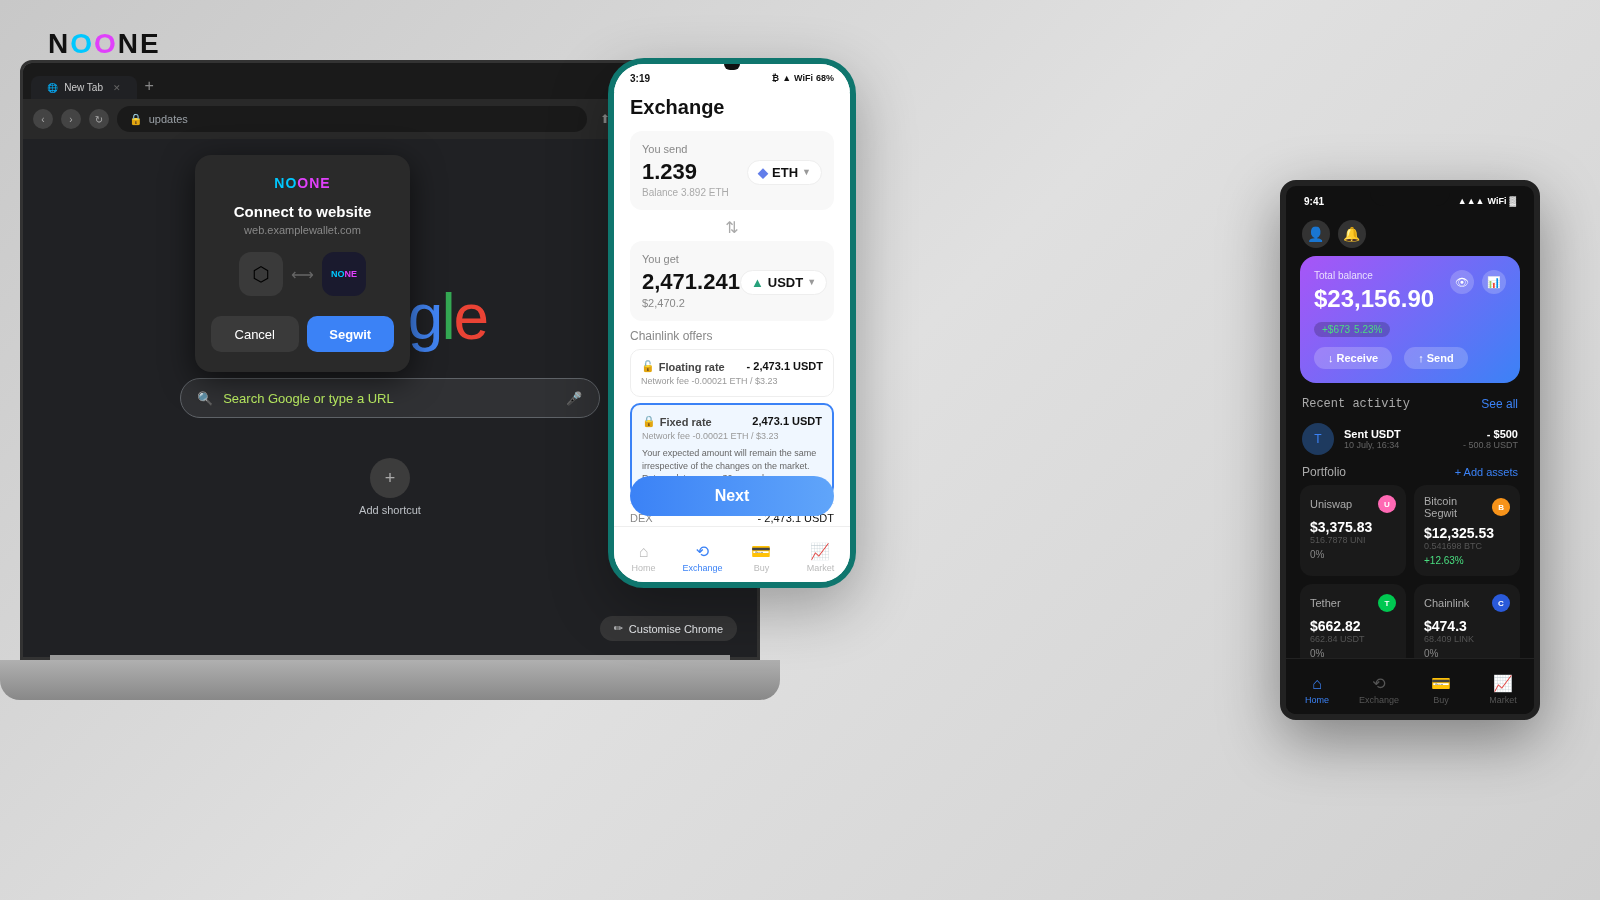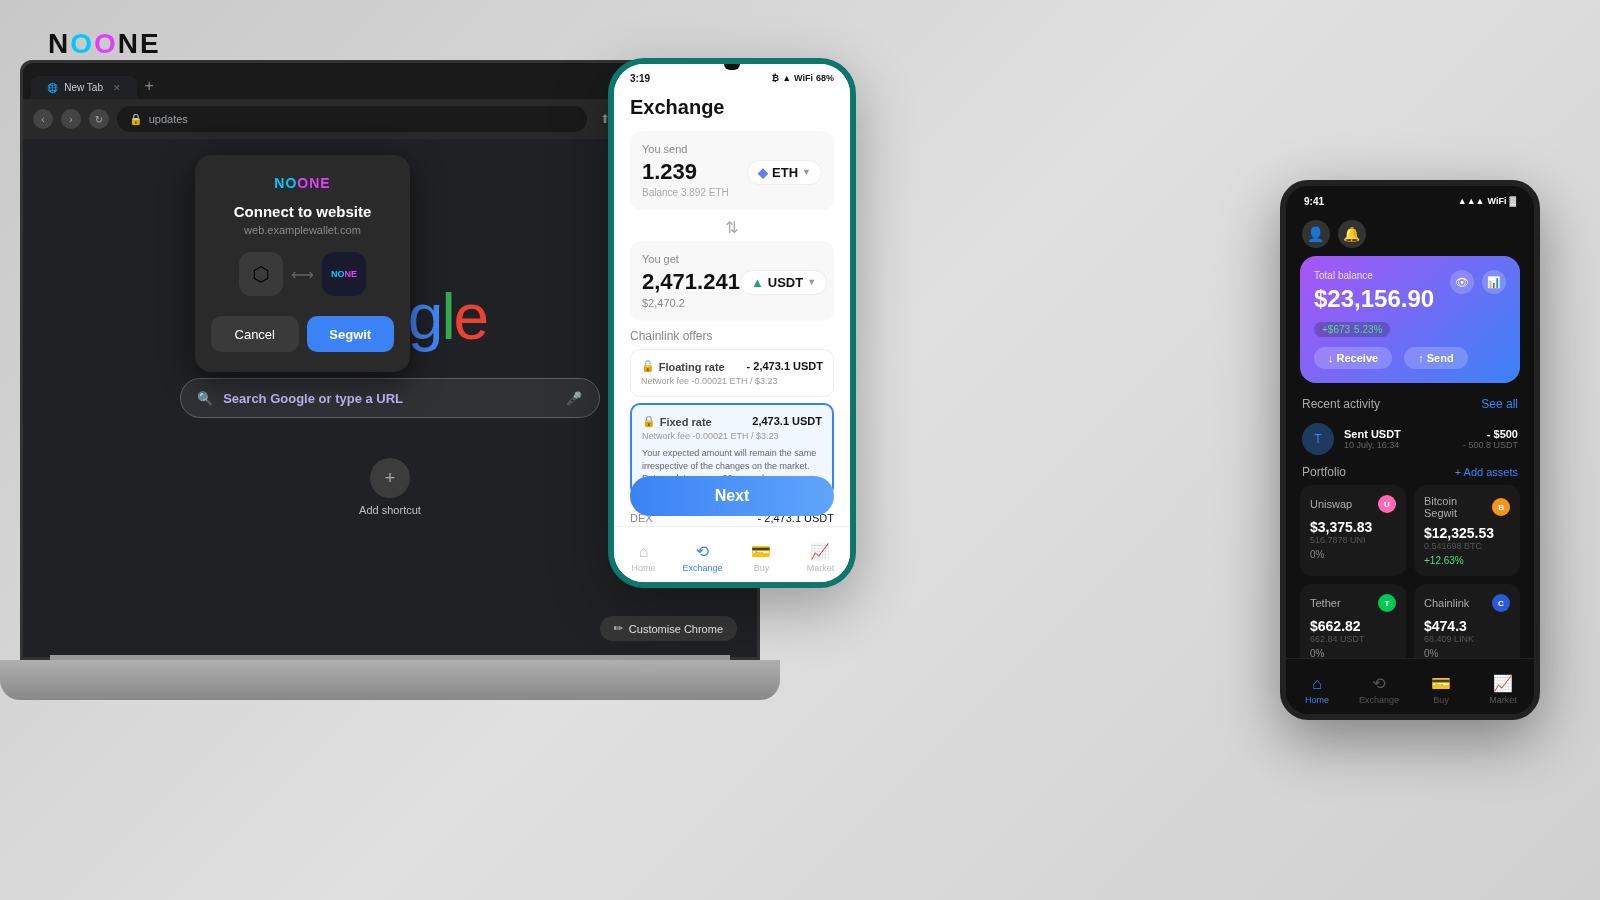--- a/index.html
+++ b/index.html
@@ -523,21 +523,21 @@
     }
 
     
     .phone2 {
       position: absolute;
       right: 60px;
       top: 180px;
       width: 260px;
       height: 540px;
       background: #111;
-      border-radius: 28px;
+      border-radius: 16px;
       box-shadow: 0 20px 60px rgba(0,0,0,0.4);
       overflow: hidden;
       border: 6px solid #222;
       z-index: 5;
     }
     .phone2-status {
       height: 30px;
       display: flex;
       align-items: center;
       padding: 0 18px;
@@ -660,20 +660,21 @@
 
     .section-header {
       display: flex;
       justify-content: space-between;
       align-items: center;
       padding: 4px 16px 6px;
     }
     .section-title {
       font-size: 12px;
       color: #aaa;
+      font-family: Liberation Mono, monospace;
     }
     .section-link {
       font-size: 12px;
       color: #3b82f6;
     }
 
     .activity-item {
       display: flex;
       align-items: center;
       padding: 6px 16px;
@@ -813,21 +814,21 @@
           <div class="chrome-icon-btn">⋮</div>
         </div>
       </div>
 
       <div class="chrome-content">
         <div class="google-logo">
           <span class="g">G</span><span class="o1">o</span><span class="o2">o</span><span class="g2">g</span><span class="l">l</span><span class="e">e</span>
         </div>
         <div class="google-search">
           <span style="color:#9aa0a6;">🔍</span>
-          <span style="font-size:13px;color:#c4b5fd;font-weight:bold;">Search Google or type a URL</span>
+          <span style="font-size:13px;color:#bef264;">Search Google or type a URL</span>
           <span class="search-mic">🎤</span>
         </div>
         <div class="google-shortcut">
           <div class="shortcut-circle">+</div>
           <span class="shortcut-label">Add shortcut</span>
         </div>
         <div class="customise-chrome">
           <span>✏</span>
           <span>Customise Chrome</span>
         </div>

